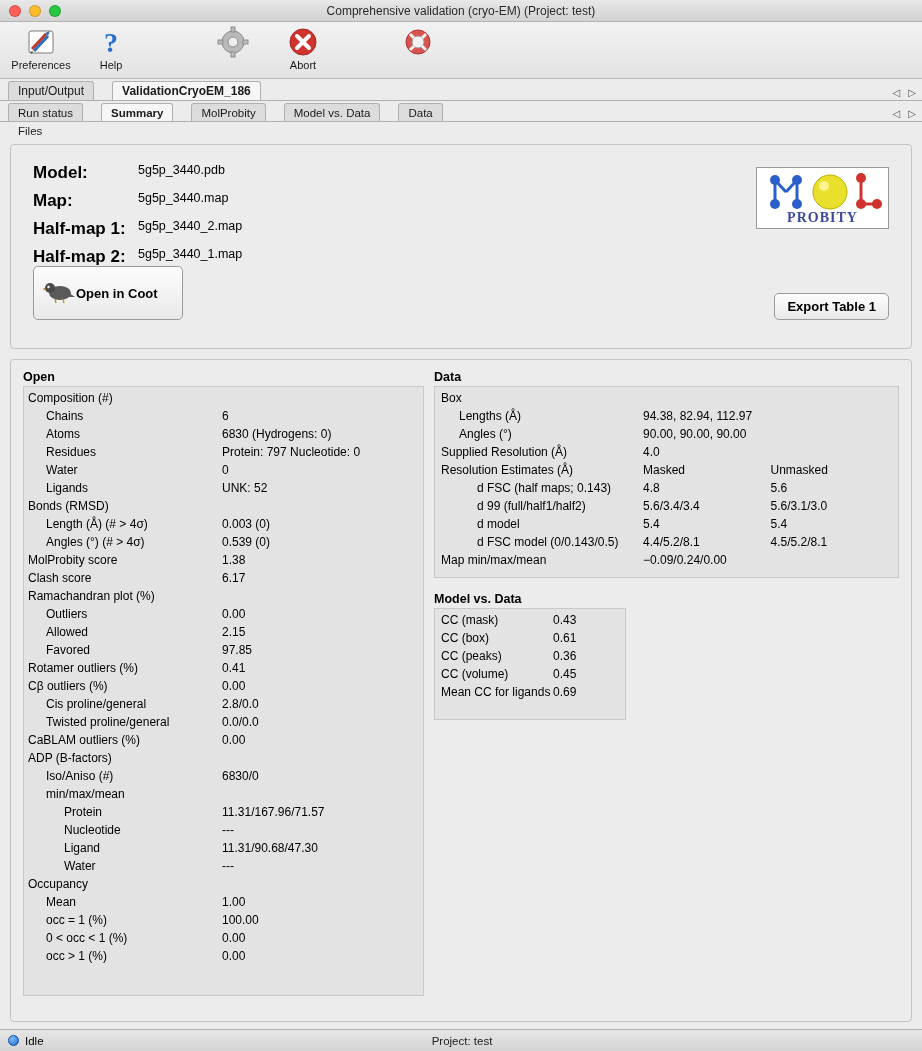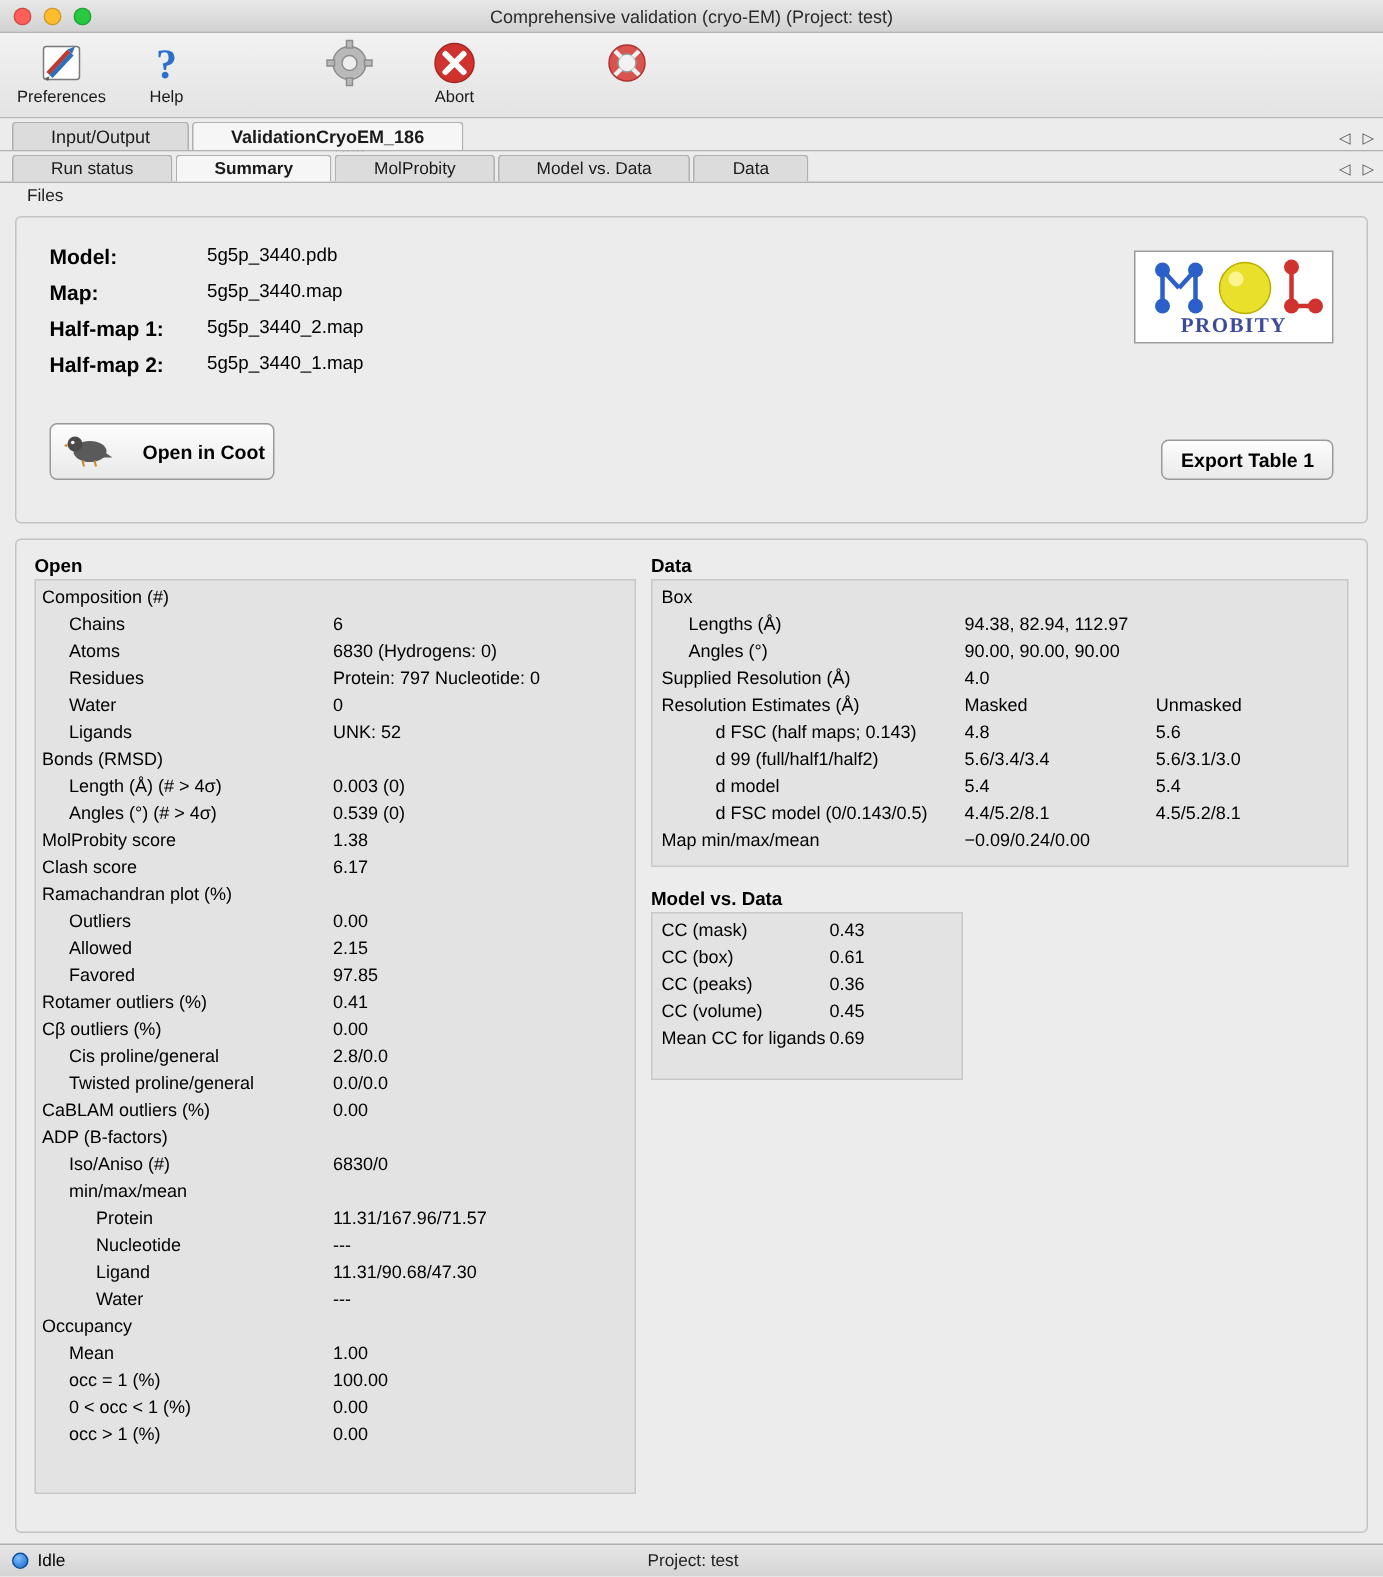--- a/index.html
+++ b/index.html
@@ -61,27 +61,27 @@
     display: flex; align-items: flex-end;
     background: #ececec;
     padding-left: 8px;
     position: relative;
     flex: 0 0 auto;
   }
   .tabbar.primary { height: 22px; border-bottom: 1px solid #b0b0b0; }
   .tabbar.secondary { height: 21px; border-bottom: 1px solid #b0b0b0; }
   .tab {
     height: 19px; line-height: 19px;
-    padding: 0 25px;
+    padding: 0 9px;
     font-size: 12px;
     border: 1px solid #b0b0b0;
     border-bottom: none;
     border-radius: 3px 3px 0 0;
     background: #dcdcdc;
-    margin-right: 2px;
+    margin-right: 18px;
     color: #1a1a1a;
     cursor: default;
   }
   .tabbar.secondary .tab { height: 18px; line-height: 18px; font-size: 11.5px; }
   .tab.active { background: #f6f6f6; font-weight: bold; }
   .tab-arrows {
     position: absolute; right: 6px; bottom: 2px;
     display: flex; gap: 8px; color: #555; font-size: 10px;
   }
   .tab-arrows span { cursor: default; }
@@ -93,41 +93,41 @@
   }
   
   .content { flex: 1 1 auto; padding: 4px 10px 0 10px; overflow: hidden; }
   .panel {
     background: #ececec;
     border: 1px solid #c3c3c3;
     border-radius: 4px;
   }
   .files-panel { height: 205px; position: relative; padding: 18px 22px; }
   .file-row { display: flex; margin-bottom: 8px; }
-  .file-label { width: 105px; font-weight: bold; font-size: 14px; }
+  .file-label { width: 105px; font-weight: bold; font-size: 17px; }
   .file-value { font-size: 12.5px; }
   .molprobity-logo {
     position: absolute; right: 22px; top: 22px;
     width: 133px; height: 62px;
     background: #fff;
     border: 1px solid #999;
   }
   .logo-inner { position: relative; width: 100%; height: 100%; }
   .logo-text {
     position: absolute; bottom: 2px; left: 0; right: 0;
     text-align: center; font-size: 14px; letter-spacing: 1px;
     color: #3b4a9b; font-weight: bold;
     font-family: "Liberation Serif", serif;
   }
   .coot-btn {
     position: absolute; left: 22px; bottom: 28px;
-    width: 150px; height: 38px;
+    width: 150px; height: 54px;
     border: 1px solid #9a9a9a; border-radius: 5px;
     background: linear-gradient(#fdfdfd, #e9e9e9);
-    display: flex; align-items: center; gap: 20px;
+    display: flex; align-items: center; gap: 1px;
     padding-left: 9px;
     font-size: 13px; font-weight: bold;
     cursor: default;
   }
   .export-btn {
     position: absolute; right: 22px; bottom: 28px;
     height: 27px; padding: 0 12px;
     border: 1px solid #9a9a9a; border-radius: 5px;
     background: linear-gradient(#fdfdfd, #e9e9e9);
     display: flex; align-items: center;
@@ -143,21 +143,21 @@
   }
   .col-left { width: 405px; }
   .col-right { width: 465px; }
   .sect-title { font-weight: bold; font-size: 12.5px; margin-bottom: 2px; }
   .box {
     background: #e3e3e3;
     border: 1px solid #c8c8c8;
   }
   .box.left { height: 610px; padding: 2px 0 0 0; }
   .box.data { height: 192px; padding: 2px 0 0 0; }
-  .box.mvd { height: 112px; padding: 2px 0 0 0; width: 208px; }
+  .box.mvd { height: 112px; padding: 2px 0 0 0; width: 192px; }
   .row { display: flex; line-height: 18px; font-size: 12px; }
   .row .k { flex: 0 0 auto; }
   .box.left .row .k { width: 198px; }
   .box.left .row .v { width: 200px; }
   .box.data .row .k { width: 208px; }
   .box.data .row .v { width: 148px; }
   .box.mvd .row .k { width: 118px; padding-left: 6px; }
   .indent0 { padding-left: 4px; }
   .indent1 { padding-left: 22px; }
   .indent2 { padding-left: 40px; }

